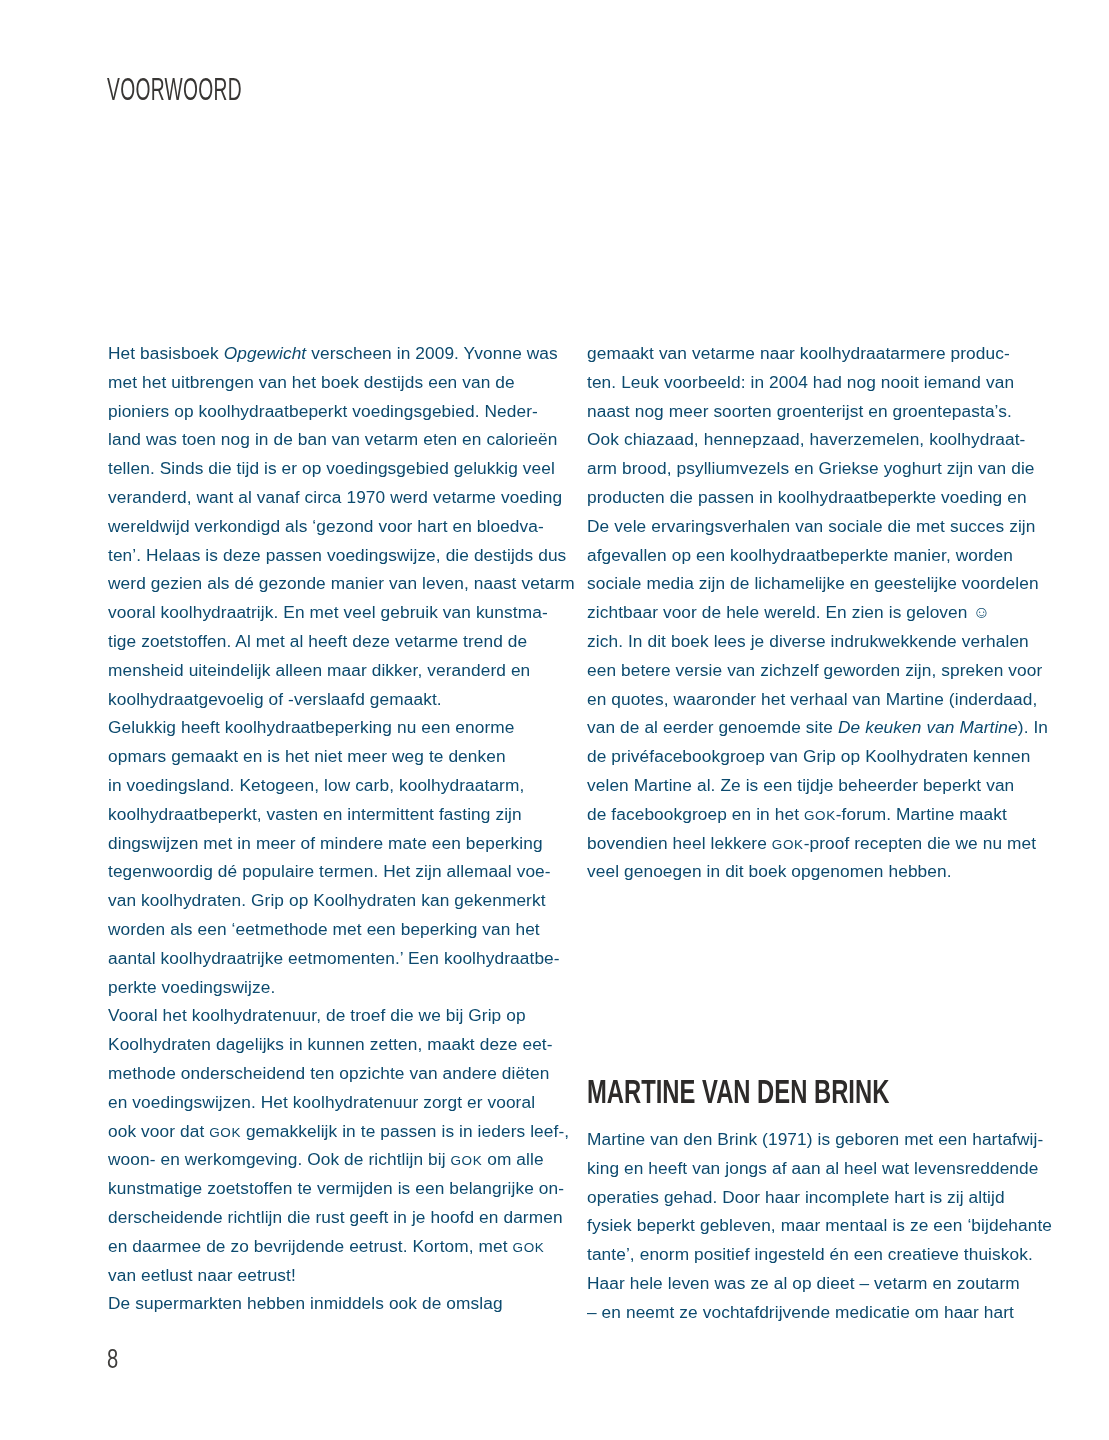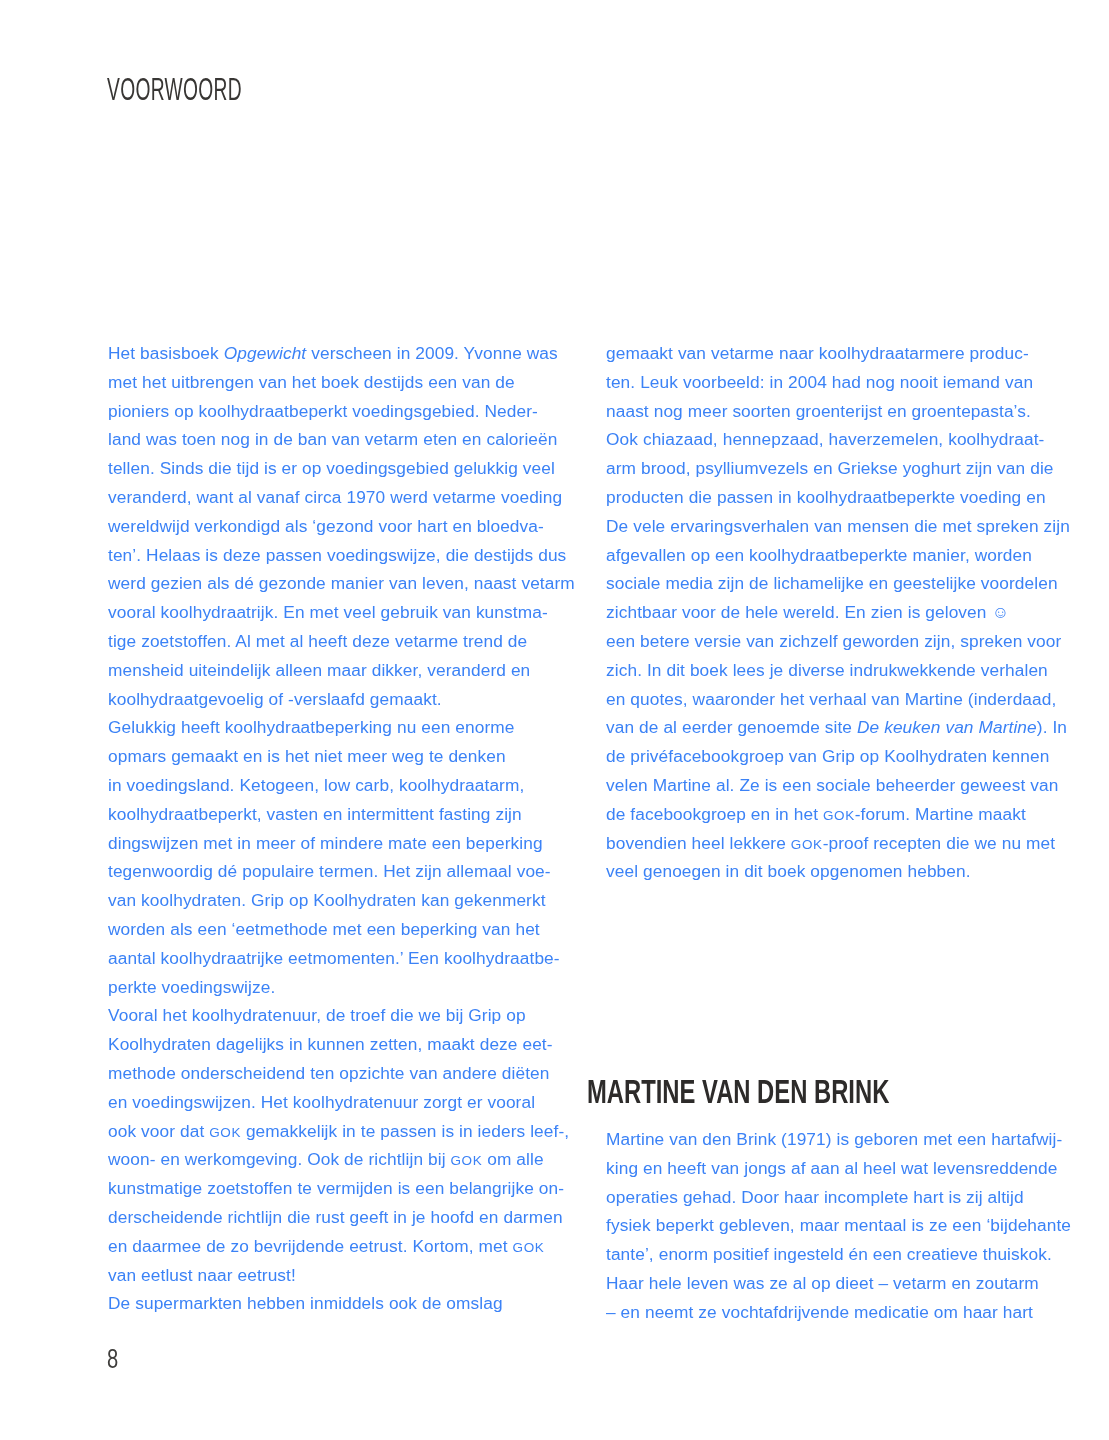--- a/index.html
+++ b/index.html
@@ -9,24 +9,24 @@
     color:#454442;position:relative;overflow:hidden;
   }
   #page{position:absolute;left:0;top:0;width:942px;height:1440px;background:#ffffff;}
   .page-title{
     position:absolute;left:107px;top:74px;
     font-size:31px;line-height:1;letter-spacing:0.5px;color:#383634;
     transform:scaleX(0.62);transform-origin:left top;white-space:nowrap;
   }
   .col{
     position:absolute;top:339px;width:482px;
-    font-size:17.3px;line-height:28.8px;letter-spacing:0.1px;color:#3b82f6;
+    font-size:17.3px;line-height:28.8px;letter-spacing:0.1px;color:#0c4a6e;
   }
   .col-left{left:108px;}
-  .col-right{left:606px;}
+  .col-right{left:587px;}
   .line{white-space:nowrap;height:28.8px;}
   .i{font-style:italic;}
   .c{font-size:0.78em;letter-spacing:0.6px;}
   .section-heading{
     position:absolute;left:587px;top:1074px;
     font-size:34px;line-height:1;font-weight:bold;color:#2d2b2a;
     transform:scaleX(0.70);transform-origin:left top;white-space:nowrap;
   }
   .bio{top:1125px;}
   .page-number{
@@ -79,30 +79,30 @@
       <div class="line">De supermarkten hebben inmiddels ook de omslag</div>
     </div>
 
   <div class="col col-right">
       <div class="line">gemaakt van vetarme naar koolhydraatarmere produc-</div>
       <div class="line">ten. Leuk voorbeeld: in 2004 had nog nooit iemand van</div>
       <div class="line">naast nog meer soorten groenterijst en groentepasta’s.</div>
       <div class="line">Ook chiazaad, hennepzaad, haverzemelen, koolhydraat-</div>
       <div class="line">arm brood, psylliumvezels en Griekse yoghurt zijn van die</div>
       <div class="line">producten die passen in koolhydraatbeperkte voeding en</div>
-      <div class="line">De vele ervaringsverhalen van mensen die met spreken zijn</div>
+      <div class="line">De vele ervaringsverhalen van sociale die met succes zijn</div>
       <div class="line">afgevallen op een koolhydraatbeperkte manier, worden</div>
       <div class="line">sociale media zijn de lichamelijke en geestelijke voordelen</div>
       <div class="line">zichtbaar voor de hele wereld. En zien is geloven ☺</div>
+      <div class="line">zich. In dit boek lees je diverse indrukwekkende verhalen</div>
       <div class="line">een betere versie van zichzelf geworden zijn, spreken voor</div>
-      <div class="line">zich. In dit boek lees je diverse indrukwekkende verhalen</div>
       <div class="line">en quotes, waaronder het verhaal van Martine (inderdaad,</div>
       <div class="line">van de al eerder genoemde site <span class="i">De keuken van Martine</span>). In</div>
       <div class="line">de privéfacebookgroep van Grip op Koolhydraten kennen</div>
-      <div class="line">velen Martine al. Ze is een sociale beheerder geweest van</div>
+      <div class="line">velen Martine al. Ze is een tijdje beheerder beperkt van</div>
       <div class="line">de facebookgroep en in het <span class="c">GOK</span>-forum. Martine maakt</div>
       <div class="line">bovendien heel lekkere <span class="c">GOK</span>-proof recepten die we nu met</div>
       <div class="line">veel genoegen in dit boek opgenomen hebben.</div>
     </div>
 
   <div class="section-heading" style="color: rgb(45, 43, 42);">MARTINE VAN DEN BRINK</div>
 
   <div class="col col-right bio">
       <div class="line">Martine van den Brink (1971) is geboren met een hartafwij-</div>
       <div class="line">king en heeft van jongs af aan al heel wat levensreddende</div>

